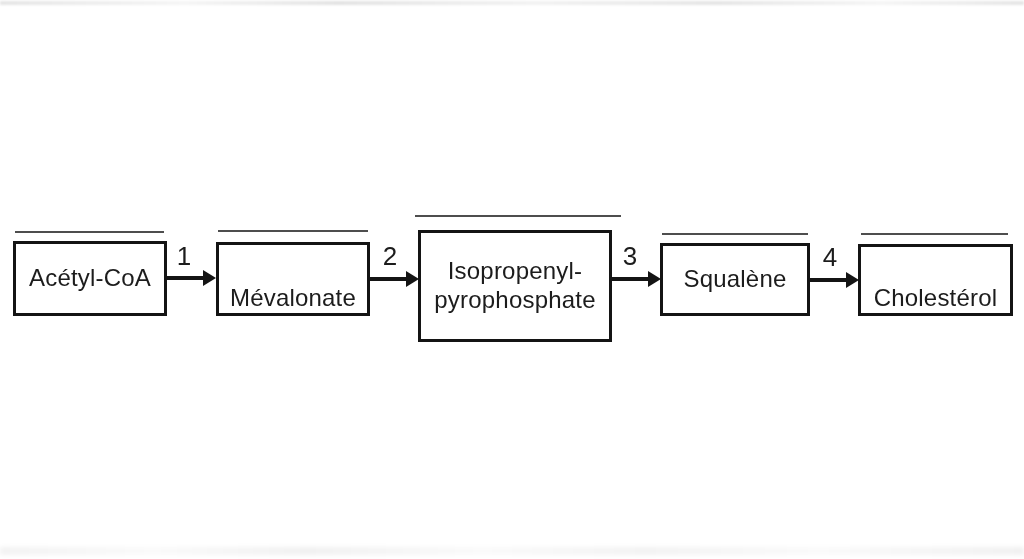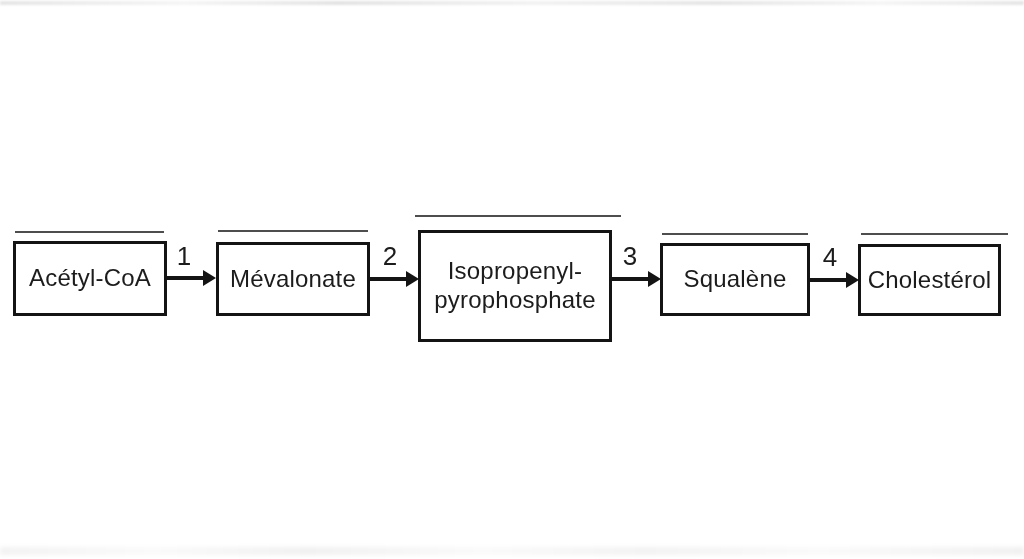--- a/index.html
+++ b/index.html
@@ -104,31 +104,31 @@
 
   <div class="answer-line" style="left:15px;  top:231px; width:149px;"></div>
   <div class="answer-line" style="left:218px; top:230px; width:150px;"></div>
   <div class="answer-line" style="left:415px; top:215px; width:206px;"></div>
   <div class="answer-line" style="left:662px; top:233px; width:146px;"></div>
   <div class="answer-line" style="left:861px; top:233px; width:147px;"></div>
 
   <div class="box" style="left:13px;  top:241px; width:154px; height:75px;">
     <span class="box-label">Acétyl-CoA</span>
   </div>
-  <div class="box" style="left:216px; top:242px; width:154px; height:74px;">
+  <div class="box" style="left:216px; top:242px; width:154px; height:74px;align-items:flex-end;">
     <span class="box-label">Mévalonate</span>
   </div>
   <div class="box" style="left:418px; top:230px; width:194px; height:112px;">
     <span class="box-label">Isopropenyl-
 pyrophosphate</span>
   </div>
   <div class="box" style="left:660px; top:243px; width:150px; height:73px;justify-content:center;">
     <span class="box-label">Squalène</span>
   </div>
-  <div class="box" style="left:858px; top:244px; width:143px; height:72px;">
+  <div class="box" style="left:858px; top:244px; width:155px; height:72px;align-items:flex-end;">
     <span class="box-label">Cholestérol</span>
   </div>
 
   <div class="arrow" style="left:166px; top:270px; width:50px;">
     <div class="shaft"></div>
     <div class="head"></div>
   </div>
   <div class="arrow" style="left:369px; top:271px; width:50px;">
     <div class="shaft"></div>
     <div class="head"></div>

